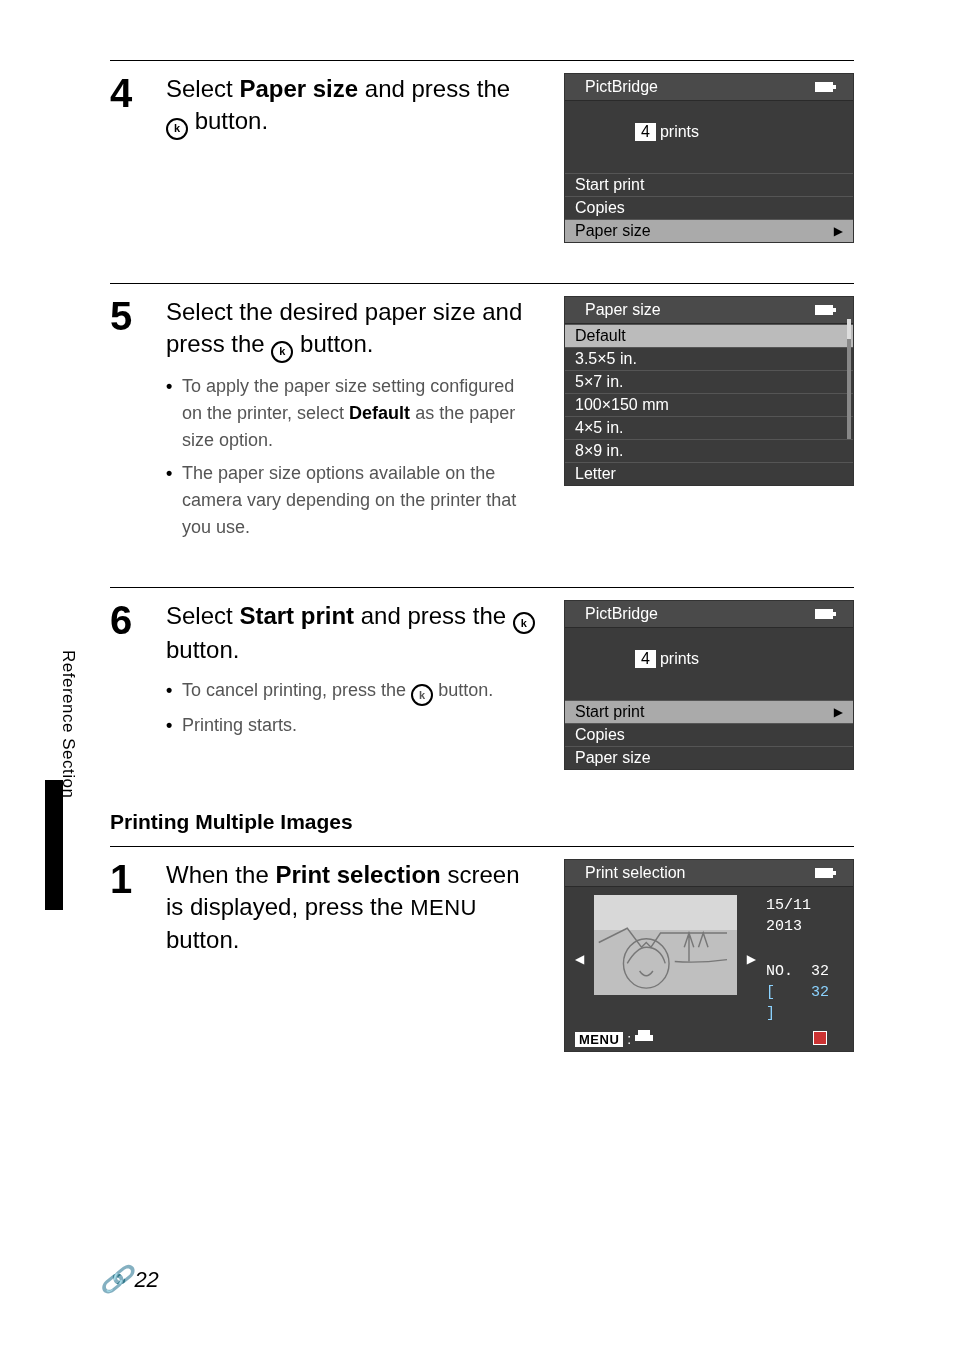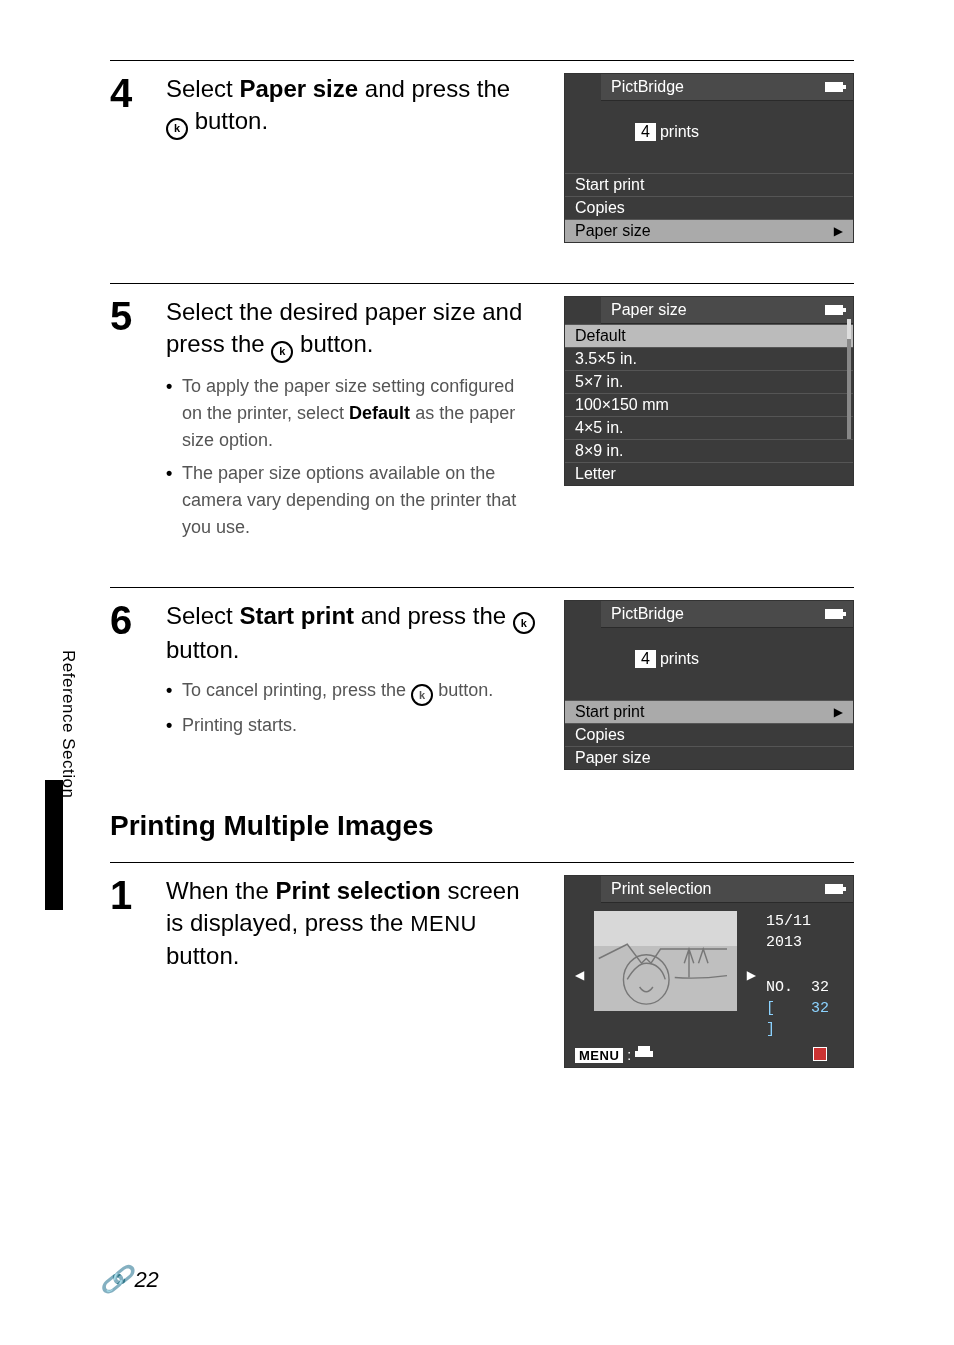--- a/index.html
+++ b/index.html
@@ -13,36 +13,36 @@
   .step-num { font-size: 40px; font-weight: bold; width: 48px; line-height: 1; }
   .step-body { flex: 1; padding-right: 20px; }
   .step-title { font-size: 24px; line-height: 1.35; margin-bottom: 10px; }
   .step-title .bold { font-weight: bold; }
   .circ-k { display: inline-flex; width: 22px; height: 22px; border: 2px solid #000; border-radius: 50%; align-items: center; justify-content: center; font-size: 11px; font-weight: bold; vertical-align: -3px; }
   .menu-sc { font-family: Arial, sans-serif; font-weight: 500; font-size: 22px; letter-spacing: 0.5px; }
   .bullets { list-style: none; padding-left: 0; }
   .bullets li { position: relative; padding-left: 16px; font-size: 18px; line-height: 1.5; color: #555; margin-bottom: 6px; }
   .bullets li::before { content: "•"; position: absolute; left: 0; top: 0; color: #000; font-weight: bold; }
   .screen { width: 290px; border: 1px solid #333; background: #3b3b3b; color: #fff; font-size: 16px; flex-shrink: 0; }
-  .screen-header { background: #4a4a4a; padding: 4px 10px; display: flex; justify-content: space-between; align-items: center; border-bottom: 1px solid #2a2a2a; margin-left: 36px; }
+  .screen-header { background: #4a4a4a; padding: 4px 20px; display: flex; justify-content: space-between; align-items: center; border-bottom: 1px solid #2a2a2a; }
   .batt { display:inline-block; width:18px; height:10px; border:1px solid #fff; position:relative; }
   .batt::after { content:""; position:absolute; right:-4px; top:2px; width:3px; height:4px; background:#fff; }
   .batt .fill { display:block; width:100%; height:100%; background:#fff; }
   .prints-line { padding: 22px 10px 32px 10px; }
   .prints-line .box { display:inline-block; background:#fff; color:#000; padding:0 6px; margin-right:4px; }
   .menu-row { padding: 2px 10px; border-top: 1px solid #555; display:flex; justify-content:space-between; align-items:center; }
   .menu-row.sel { background: #aaa; color:#000; }
   .arrow-r { font-size: 12px; }
   .list-row { padding: 2px 10px; border-top: 1px solid #555; }
   .list-row.sel { background: #bbb; color:#000; }
   .scrollbar-mark { position: relative; }
   .scrollbar-mark::after { content:""; position:absolute; right:2px; top:22px; width:4px; height:120px; background:#888; }
   .scrollbar-mark .thumb { position:absolute; right:2px; top:22px; width:4px; height:20px; background:#ddd; z-index:2; }
   .step-row { display:flex; align-items:flex-start; gap: 8px; }
-  .h2 { font-size: 28px; font-weight: bold; margin: 30px 0 20px 0; }
+  .h2 { font-size: 21px; font-weight: bold; margin: 30px 0 12px 0; }
   .print-sel-body { display:flex; padding: 8px 10px 4px 10px; align-items:flex-start; gap:10px; min-height: 120px; position:relative; }
   .nav-arrow { color:#fff; font-size:12px; align-self:center; }
   .thumb-img { width:150px; height:100px; position:relative; background: linear-gradient(#d8d8d8 0 35%, #bfbfbf 35% 100%); }
   .thumb-img svg { position:absolute; inset:0; }
   .right-col { font-size: 15px; line-height:1.4;font-family:Liberation Mono, monospace; }
   .right-col .bracket { color:#8cd3ff; }
   .bottom-row { display:flex; justify-content:space-between; align-items:center; padding: 2px 26px 4px 10px; font-size:14px; }
   .menu-label { display:inline-block; background:#fff; color:#000; padding:0 4px; font-weight:bold; font-size:13px; letter-spacing:0.5px; }
   .printer-icon { display:inline-block; width:18px; height:14px; position:relative; }
   .printer-icon::before { content:""; position:absolute; left:3px; top:0; width:12px; height:5px; background:#fff; }

